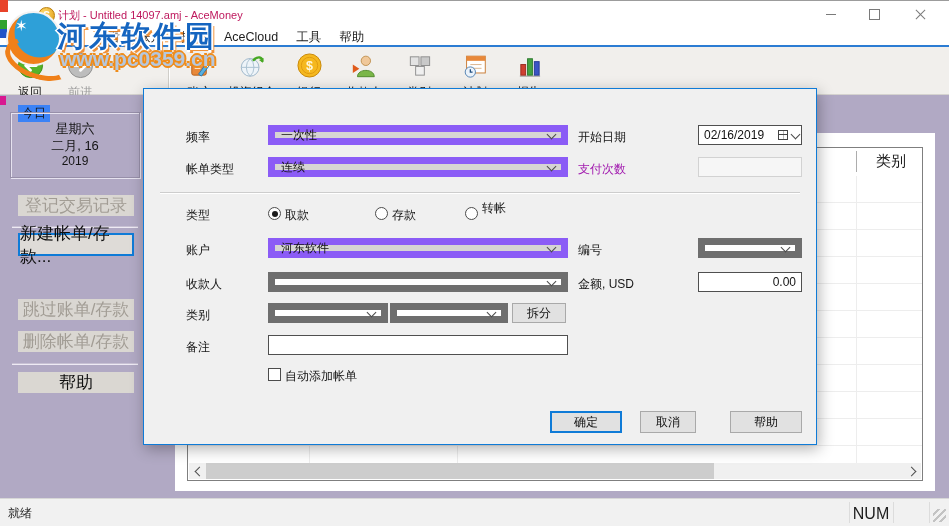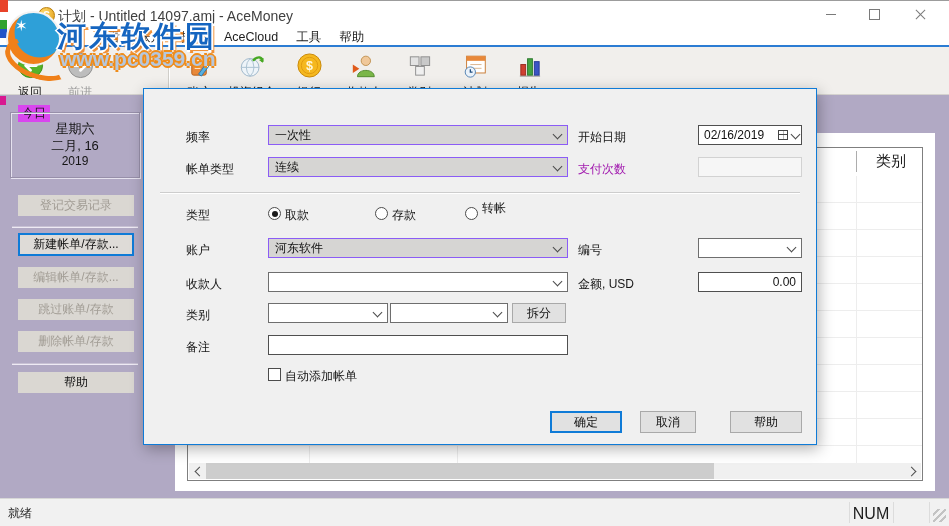--- a/index.html
+++ b/index.html
@@ -1,21 +1,21 @@
 <!DOCTYPE html>
 <html><head>
 <meta charset="utf-8">
 <style>
   html,body{margin:0;padding:0}
   .screen{position:relative;width:949px;height:526px;overflow:hidden;background:#fff;
           font-family:"Liberation Sans","DejaVu Sans",sans-serif;-webkit-font-smoothing:antialiased}
 
   
   .titlebar{position:absolute;left:0;top:0;width:949px;height:27px;background:#fff;border-top:1px solid #9c9c9c;box-sizing:border-box}
-  .title-text{position:absolute;left:58px;top:7px;font-size:14px;color:#404040;white-space:nowrap}
+  .title-text{position:absolute;left:58px;top:7px;font-size:11px;color:#be185d;white-space:nowrap}
   .app-icon{position:absolute;left:38px;top:6px;width:15px;height:15px;border-radius:50%;
             background:radial-gradient(circle at 35% 30%,#ffd96a,#e09a12);border:1px solid #b97d08;
             color:#fff;font-size:10px;font-weight:bold;display:flex;align-items:center;justify-content:center}
   .wbtn{position:absolute;top:0;width:45px;height:27px;display:flex;align-items:center;justify-content:center}
   .g-min{width:10px;height:1px;background:#7a7a7a}
   .g-max{width:9px;height:9px;border:1px solid #7a7a7a}
   .g-close{position:relative;width:11px;height:11px}
   .g-close::before,.g-close::after{content:"";position:absolute;left:-1px;top:5px;width:13px;height:1px;background:#7a7a7a}
   .g-close::before{transform:rotate(45deg)}.g-close::after{transform:rotate(-45deg)}
 
@@ -28,23 +28,23 @@
   .ticon{height:29px;display:flex;align-items:center;justify-content:center}
   .tlabel{font-size:12px;color:#151515;margin-top:4px;white-space:nowrap}
   .tlabel.disabled{color:#9c9c9c}
   .tsep{position:absolute;left:168px;top:6px;width:1px;height:36px;background:#d0cec9;box-shadow:1px 0 0 #fff}
 
   
   .main-bg{position:absolute;left:0;top:95px;width:949px;height:403px;background:#b1a9c4}
 
   
   .groupbox{position:absolute;left:10px;top:112px;width:130px;height:66px;border:1px solid #978fa9;box-shadow:1px 1px 0 #e6e2ef inset, 1px 1px 0 #e6e2ef;box-sizing:border-box}
-  .legend{position:absolute;left:18px;top:105px;background:#d946ef;padding:0 4px;font-size:12px;color:#141414}
+  .legend{position:absolute;left:18px;top:105px;background:#3b82f6;padding:0 4px;font-size:12px;color:#141414}
   .today-line{position:absolute;left:10px;width:130px;text-align:center;font-size:13px;color:#141414}
-  .sbtn{position:absolute;left:18px;width:116px;height:21px;background:#dad7d2;font-size:12px;
+  .sbtn{position:absolute;left:18px;width:116px;height:21px;background:#dad7d2;font-size:17px;
         display:flex;align-items:center;justify-content:center;color:#101010;box-sizing:border-box}
   .sbtn.disabled{color:#a29d95}
   .sbtn.focused{border:2px solid #0f7bd7;background:#dedbd7;height:23px}
   .side-sep{position:absolute;left:12px;width:126px;height:0;border-top:1px solid #c8c1d4;border-bottom:1px solid #eeeaf4}
 
   
   .content-panel{position:absolute;left:175px;top:133px;width:760px;height:358px;background:#fff}
   .plan-table{position:absolute;left:12px;top:14px;width:736px;height:334px;border:1px solid #7f7f7f;box-sizing:border-box;background:#fff}
   .pt-header{position:absolute;left:0;top:0;width:100%;height:28px;background:#fff}
   .pt-header-div{position:absolute;left:668px;top:3px;width:1px;height:21px;background:#adadad}
@@ -76,21 +76,21 @@
   .dialog{position:absolute;left:143px;top:88px;width:672px;height:355px;background:#f0f0f0;
           border:1px solid #0f7bd7;box-sizing:content-box;box-shadow:2px 4px 14px rgba(0,0,0,.3);z-index:100}
   .dlg-titlebar{position:absolute;left:0;top:0;width:672px;height:28px;background:#f0f0f0}
   .dlg-title{position:absolute;left:12px;top:7px;font-size:13px;color:#0a0a0a}
   .dlg-close{position:absolute;left:638px;top:3px;width:32px;height:22px;display:flex;align-items:center;justify-content:center}
   .dlg-x{position:relative;width:12px;height:12px}
   .dlg-x::before,.dlg-x::after{content:"";position:absolute;left:-1px;top:5.5px;width:14px;height:1.2px;background:#2c2c2c}
   .dlg-x::before{transform:rotate(45deg)}.dlg-x::after{transform:rotate(-45deg)}
   .lbl{position:absolute;font-size:12px;color:#161616;white-space:nowrap}
   .lbl.gray{color:#a21caf}
-  .combo{position:absolute;height:20px;box-sizing:border-box;border:1px solid #8b5cf6;display:flex;align-items:center;
+  .combo{position:absolute;height:20px;box-sizing:border-box;border:7px solid #8b5cf6;display:flex;align-items:center;
          padding:0 6px;font-size:12px;color:#111;background:#d6d5d3}
   .combo.white{background:#fff;border-color:#6e6e6e}
   .chev{width:6px;height:6px;border-right:1.5px solid #4a4a4a;border-bottom:1.5px solid #4a4a4a;transform:rotate(45deg);margin-left:auto;margin-top:-2px;flex:none}
   .field{position:absolute;height:20px;box-sizing:border-box;border:1px solid #4f4f4f;background:#fff;font-size:12px;color:#111;
          display:flex;align-items:center;padding:0 5px}
   .field.disabled{border-color:#d2d2d2;background:#f6f6f6}
   .field.num{justify-content:flex-end}
   .dlg-sep{position:absolute;left:16px;width:640px;height:0;border-top:1px solid #cdcdcd;border-bottom:1px solid #fff}
   .radio{position:absolute;width:13px;height:13px;border:1px solid #4c4c4c;border-radius:50%;background:#fff;box-sizing:border-box}
   .radio.checked::after{content:"";position:absolute;left:2.5px;top:2.5px;width:6px;height:6px;border-radius:50%;background:#1d1d1d}
@@ -251,21 +251,20 @@
 
   <div class="legend">今日</div>
   <div class="groupbox"></div>
   <div class="today-line" style="top:120px">星期六</div>
   <div class="today-line" style="top:137px">二月, 16</div>
   <div class="today-line" style="top:154px;font-size:12px">2019</div>
 
   <div class="sbtn disabled" style="top:195px">登记交易记录</div>
   <div class="side-sep" style="top:226px"></div>
   <div class="sbtn focused" style="top:233px">新建帐单/存款...</div>
-  <div class="sbtn disabled" style="top:267px">编辑帐单/存款...</div>
   <div class="sbtn disabled" style="top:331px">删除帐单/存款</div>
   <div class="sbtn disabled" style="top:299px">跳过账单/存款</div>
   <div class="side-sep" style="top:363px"></div>
   <div class="sbtn" style="top:372px">帮助</div>
 
   <div class="content-panel">
     <div class="plan-table">
       <div class="pt-header">
         <div class="pt-header-div"></div>
         <div class="pt-header-label">类别</div>

